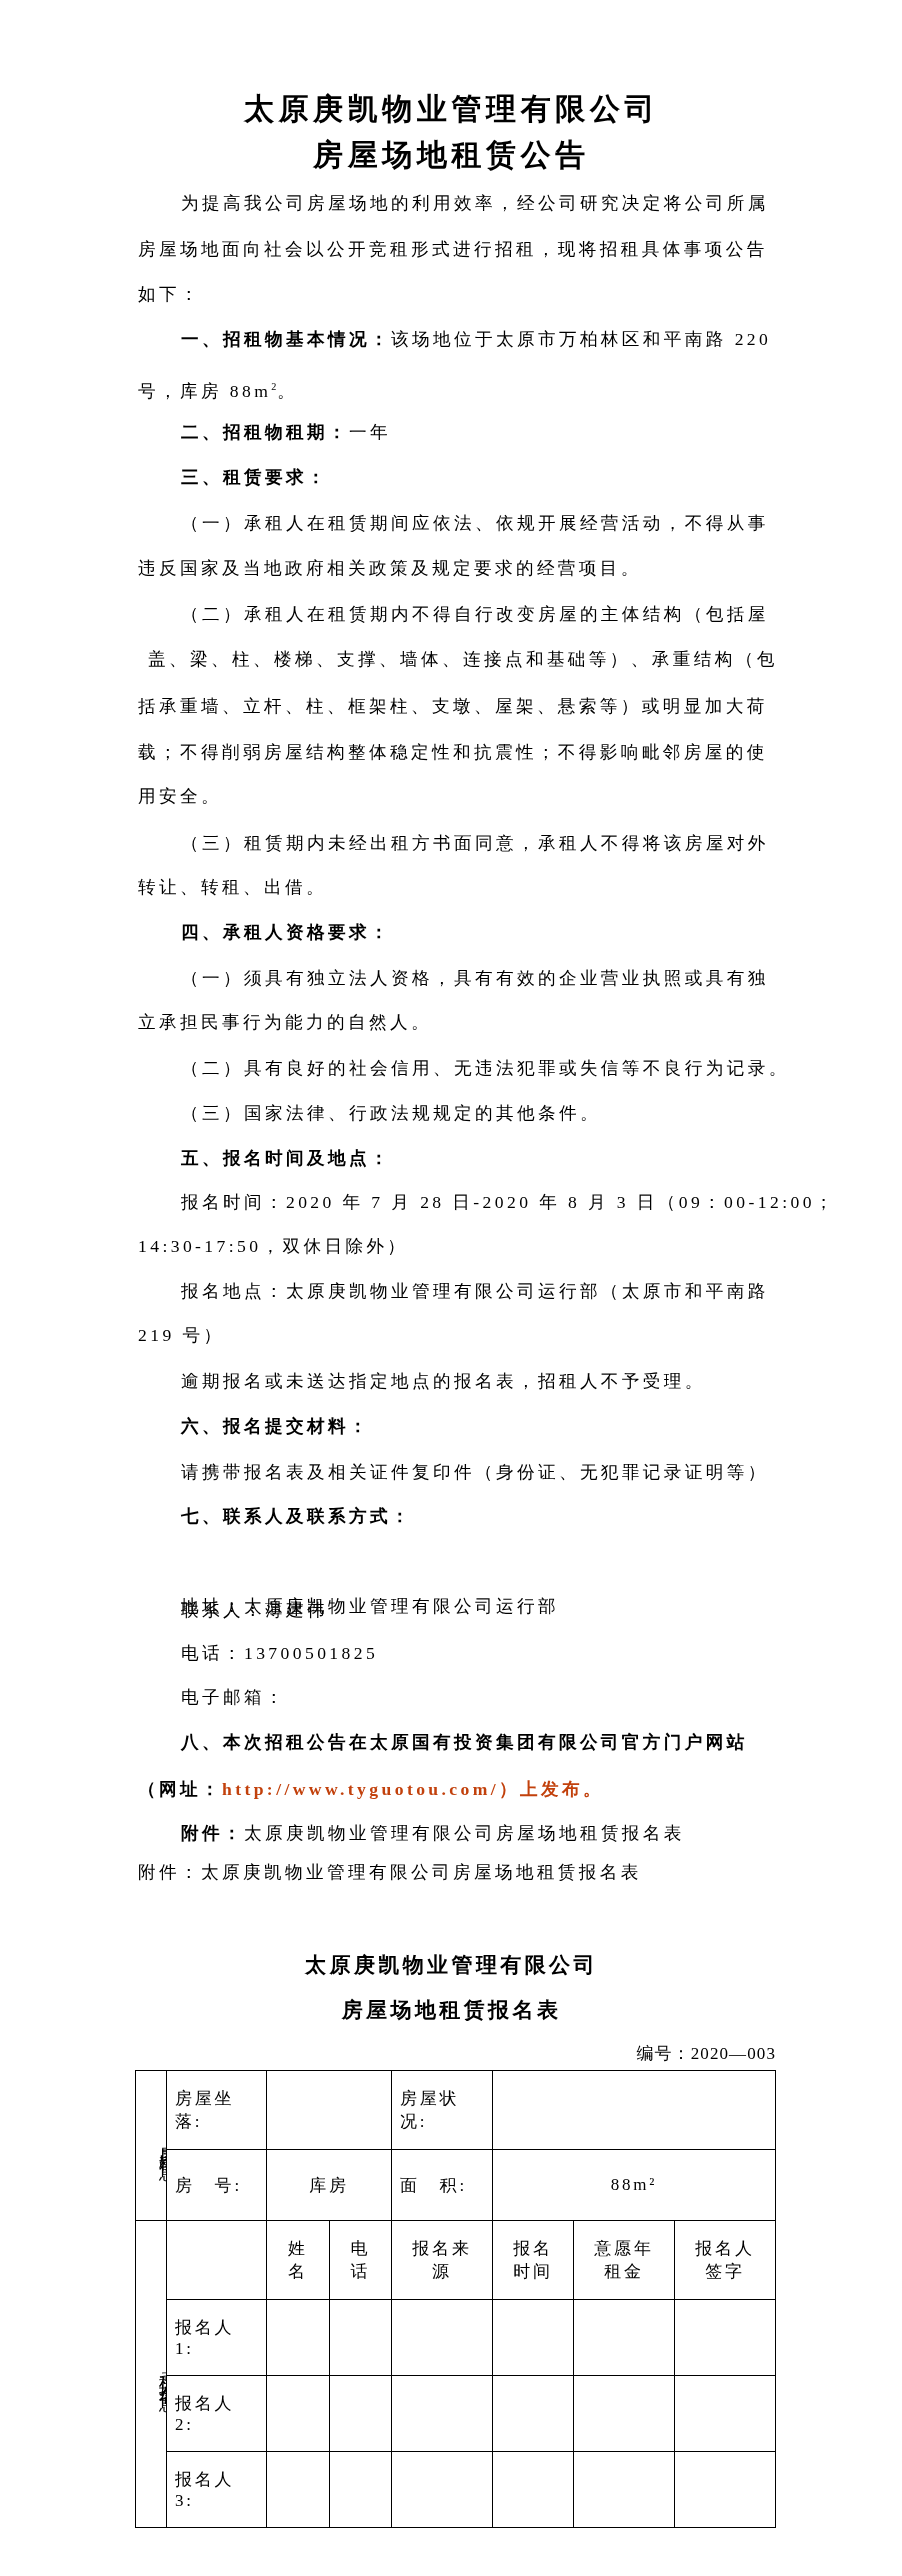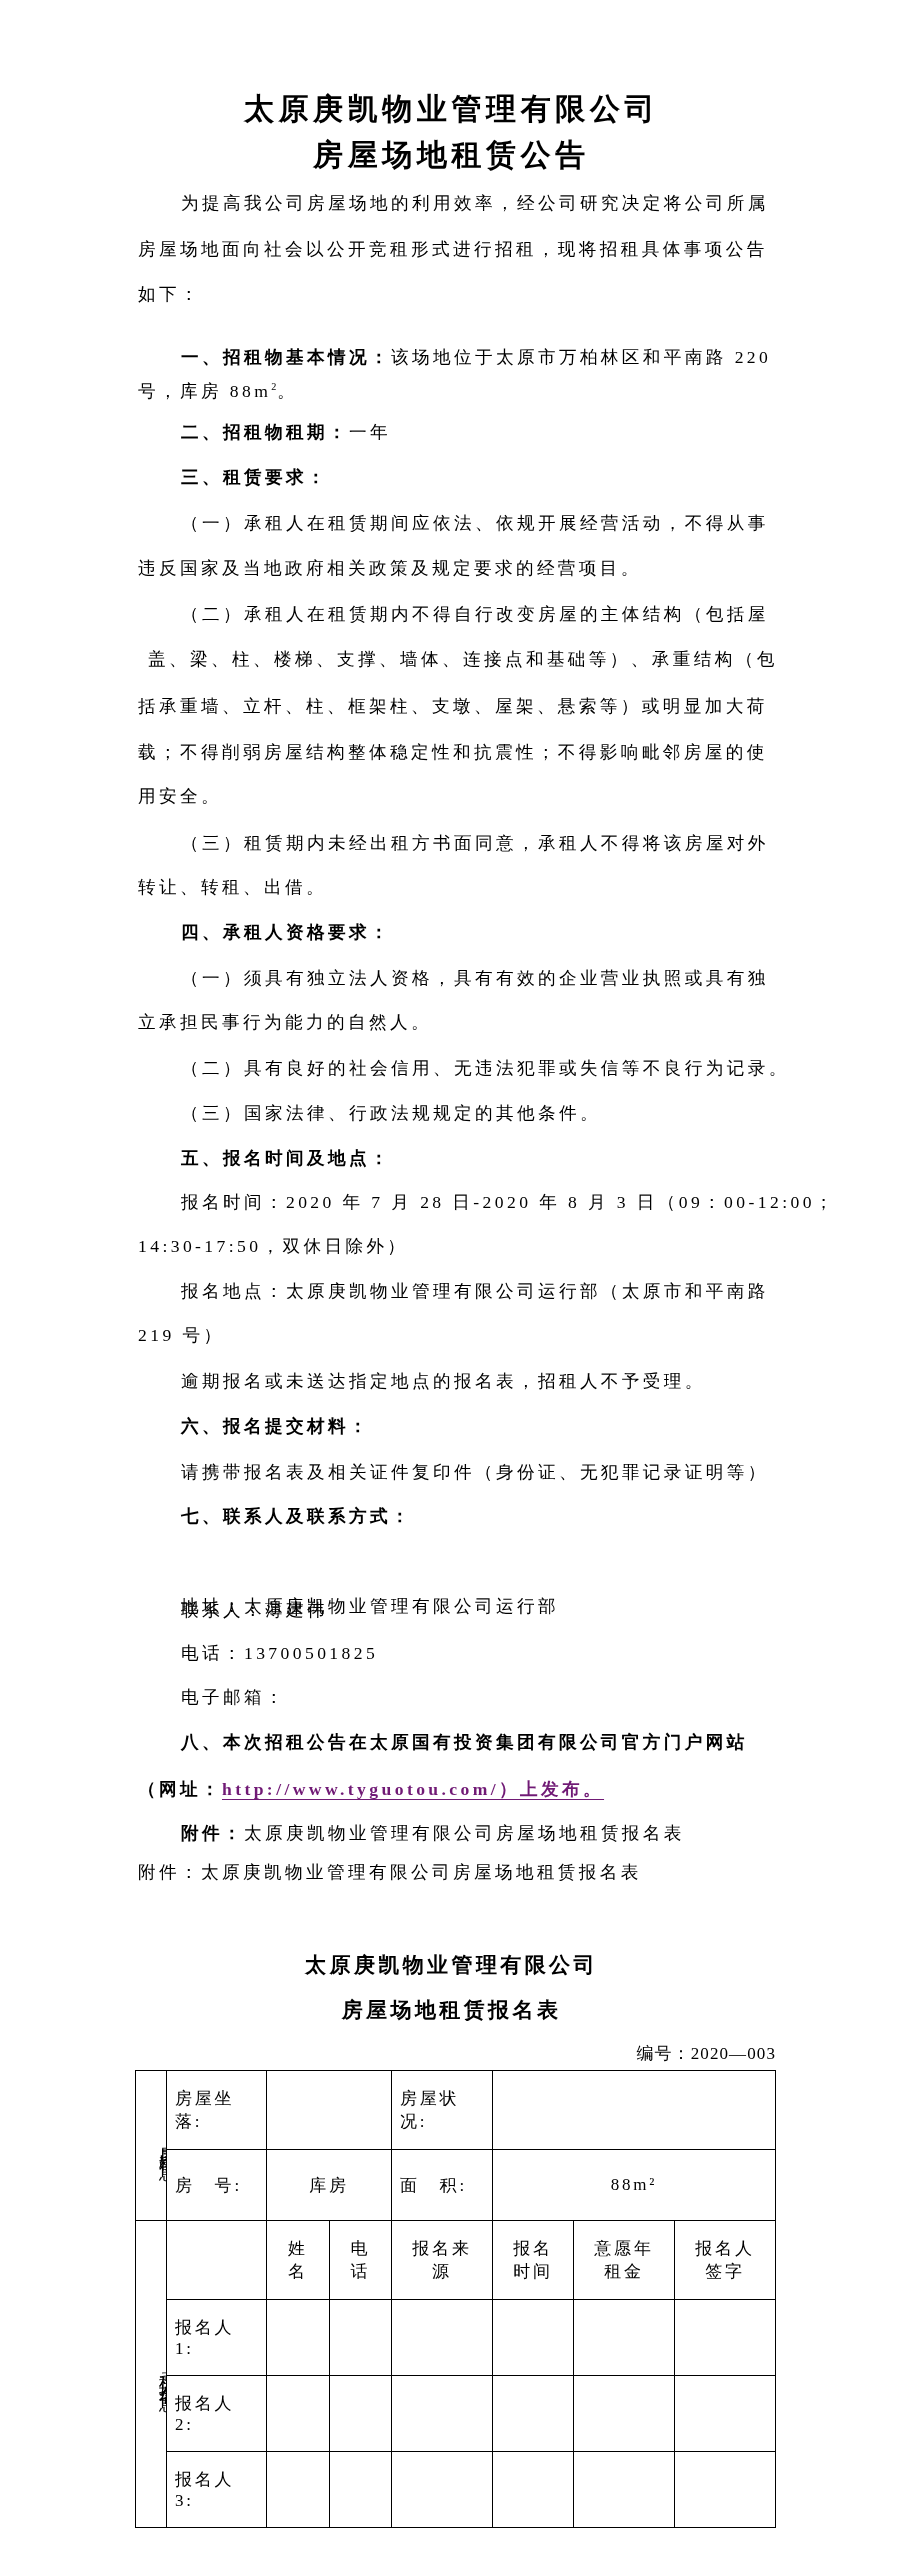--- a/index.html
+++ b/index.html
@@ -21,21 +21,21 @@
     font-size: 17.6px;
     letter-spacing: 3.4px;
   }
   .ln.center { left: 0; right: 0; text-align: center; }
   .ln.right  { right: 127px; }
   .ln.t1 { font-size: 30px; letter-spacing: 4.6px; }
   .ln.t2 { font-size: 21px; letter-spacing: 3.4px; }
   .ln.num { font-size: 17px; letter-spacing: 1.1px; }
   .b { font-weight: bold; margin-top: 32px; }
   .sup { vertical-align: super; font-size: 10.2px; letter-spacing: 0.6px; }
-  .link { color: #701a75; text-decoration: underline; text-underline-offset: 4px; }
+  .link { color: #c2410c; text-underline-offset: 4px; }
 
   .form-table-wrap { position: absolute; left: 135px; top: 2070px; }
   table.form {
     border-collapse: collapse;
     table-layout: fixed;
     width: 640px;
     font-size: 17px;
     letter-spacing: 2.8px;
   }
   table.form td {
@@ -66,21 +66,21 @@
 <body>
 
 <div class="page">
 
   <div>
       <div class="ln t1 center" style="top: 85px;"><span class="b">太原庚凯物业管理有限公司</span></div>
       <div class="ln t1 center" style="top: 131px; text-align: center;"><span class="b">房屋场地租赁公告</span></div>
       <div class="ln" style="top: 180px; left: 181px;"><span>为提高我公司房屋场地的利用效率，经公司研究决定将公司所属</span></div>
       <div class="ln" style="top: 226px; left: 138px;"><span>房屋场地面向社会以公开竞租形式进行招租，现将招租具体事项公告</span></div>
       <div class="ln" style="top: 271px; left: 138px;"><span>如下：</span></div>
-      <div class="ln" style="top: 334px; left: 181px; font-family: Liberation Serif, serif;"><span class="b">一、招租物基本情况：</span><span>该场地位于太原市万柏林区和平南路 220</span></div>
+      <div class="ln" style="top: 316px; left: 181px; font-family: Liberation Serif, serif;"><span class="b">一、招租物基本情况：</span><span>该场地位于太原市万柏林区和平南路 220</span></div>
       <div class="ln" style="top: 363px; left: 138px;"><span>号，库房 88m</span><span class="sup">2</span><span>。</span></div>
       <div class="ln" style="top: 409px; left: 181px;"><span class="b">二、招租物租期：</span><span>一年</span></div>
       <div class="ln" style="top: 454px; left: 181px;"><span class="b">三、租赁要求：</span></div>
       <div class="ln" style="top: 500px; left: 181px;"><span>（一）承租人在租赁期间应依法、依规开展经营活动，不得从事</span></div>
       <div class="ln" style="top: 545px; left: 138px;"><span>违反国家及当地政府相关政策及规定要求的经营项目。</span></div>
       <div class="ln" style="top: 591px; left: 181px;"><span>（二）承租人在租赁期内不得自行改变房屋的主体结构（包括屋</span></div>
       <div class="ln" style="top: 636px; left: 148px;"><span>盖、梁、柱、楼梯、支撑、墙体、连接点和基础等）、承重结构（包</span></div>
       <div class="ln" style="top: 683px; left: 138px;"><span>括承重墙、立杆、柱、框架柱、支墩、屋架、悬索等）或明显加大荷</span></div>
       <div class="ln" style="top: 729px; left: 138px;"><span>载；不得削弱房屋结构整体稳定性和抗震性；不得影响毗邻房屋的使</span></div>
       <div class="ln" style="top: 773px; left: 138px;"><span>用安全。</span></div>

